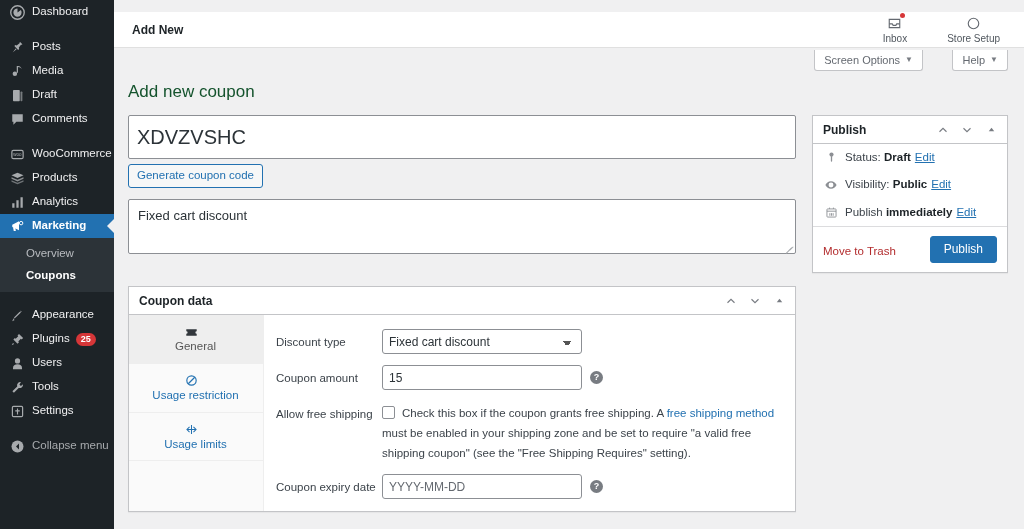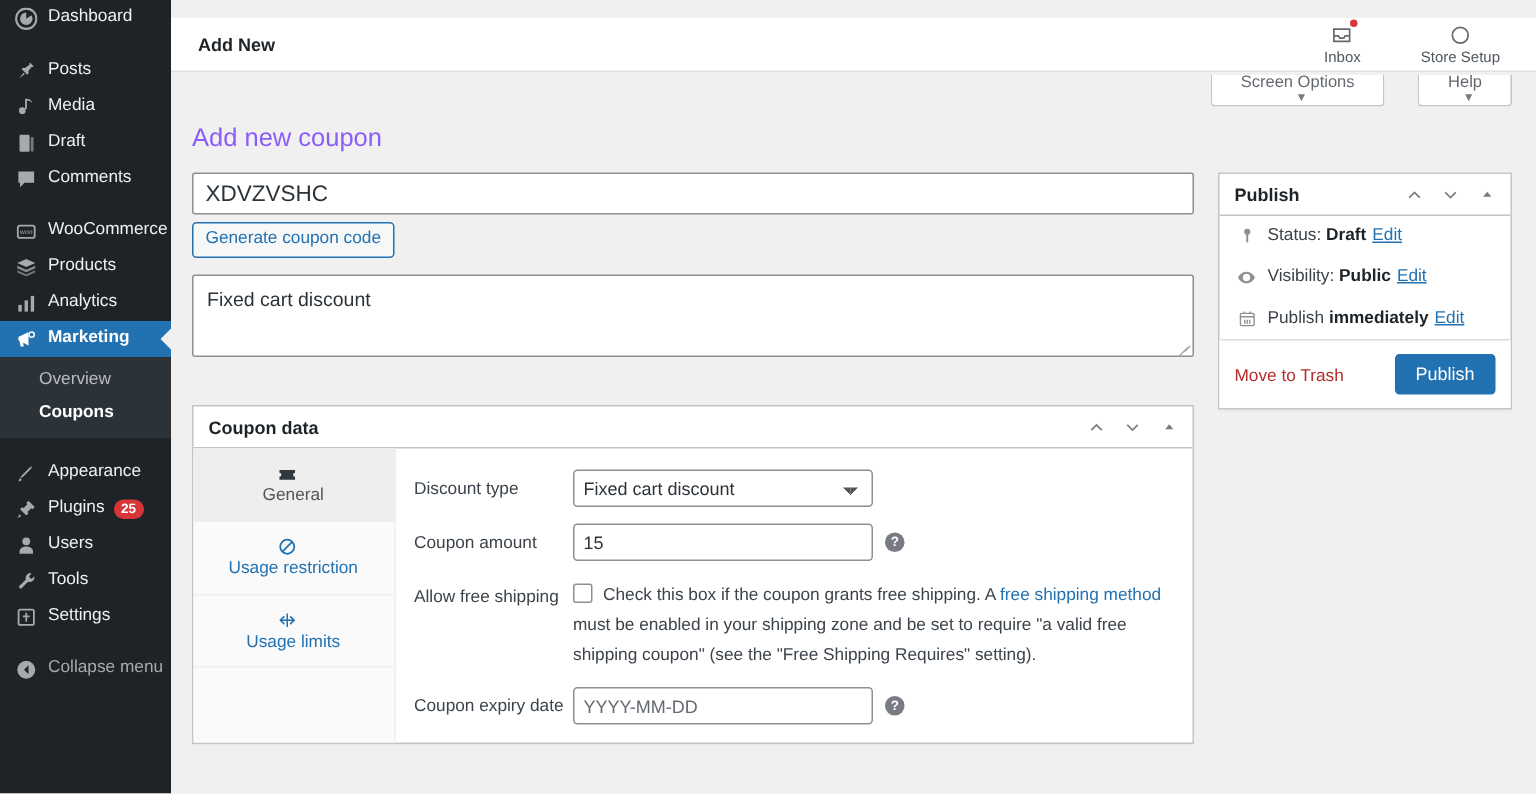--- a/index.html
+++ b/index.html
@@ -121,50 +121,49 @@
   }
   .meta-btn {
     position: absolute; top: 2px;
     height: 21px;
     background: #fff;
     border: 1px solid #c3c4c7;
     border-top: none;
     border-radius: 0 0 3px 3px;
     font-size: 11px;
     color: #646970;
-    padding: 0 19px;
+    padding: 0 9px;
     display: flex; align-items: center;
     cursor: pointer;
     line-height: 1;
-    flex-direction: column;
   }
   .meta-btn .caret { margin-left: 5px; font-size: 8px; color: #787c82; }
   #btn-screen-options { right: 101px; }
   #btn-help { right: 16px; }
 
   
   #wpbody { padding: 0 16px 0 14px; position: relative; }
   #page-title {
     font-size: 17px;
     font-weight: 400;
-    color: #8b5cf6;
+    color: #14532d;
     margin: 0;
     padding: 8px 0 12px 0;
     line-height: 1.3;
   }
 
   #cols { display: flex; align-items: flex-start; }
   #post-body-content { width: 668px; flex: 0 0 668px; }
   #postbox-container { width: 196px; flex: 0 0 196px; margin-left: 16px; }
 
   
   #titlediv input {
     width: 100%;
-    height: 28px;
-    font-size: 15px;
+    height: 44px;
+    font-size: 20px;
     color: #2c3338;
     padding: 3px 8px;
     border: 1px solid #8c8f94;
     border-radius: 2px;
     background: #fff;
     outline: none;
     font-family: "Liberation Sans", sans-serif;
   }
   #gen-code-btn {
     margin-top: 5px;

